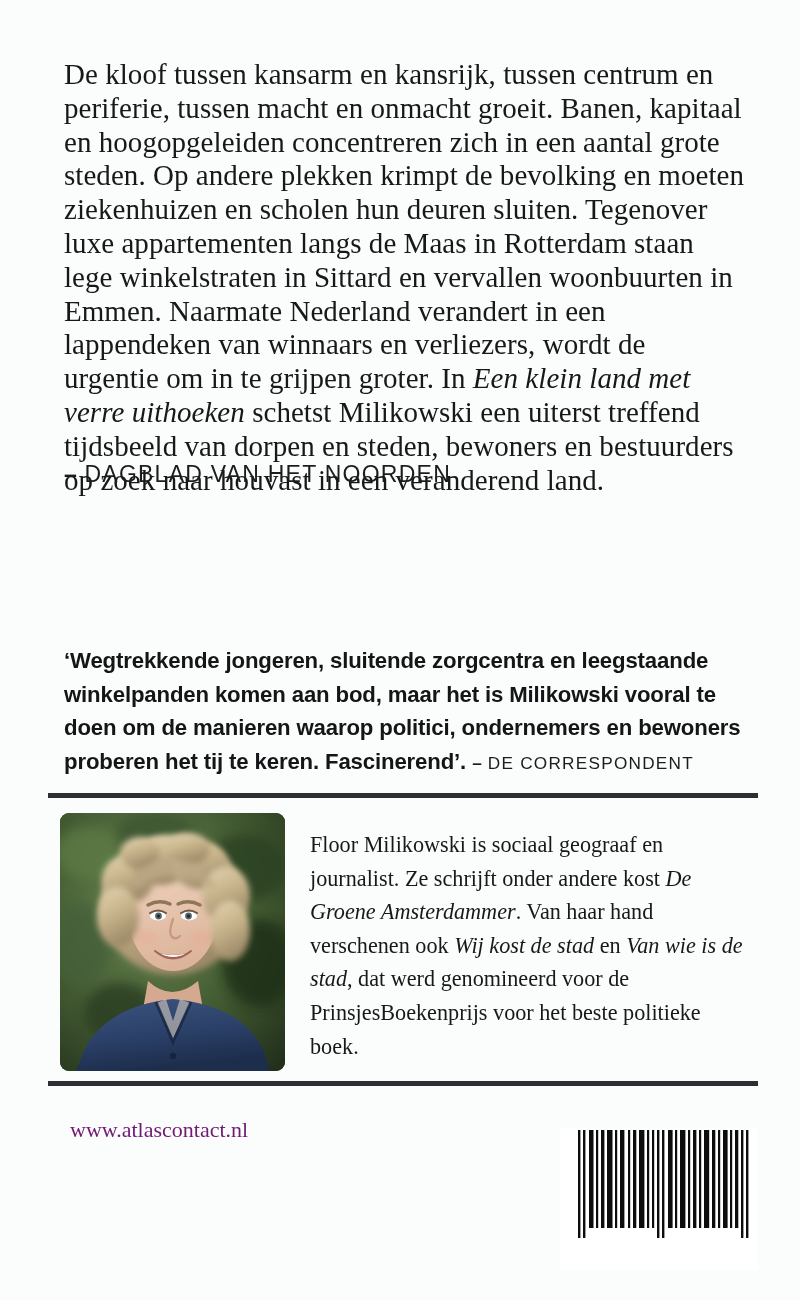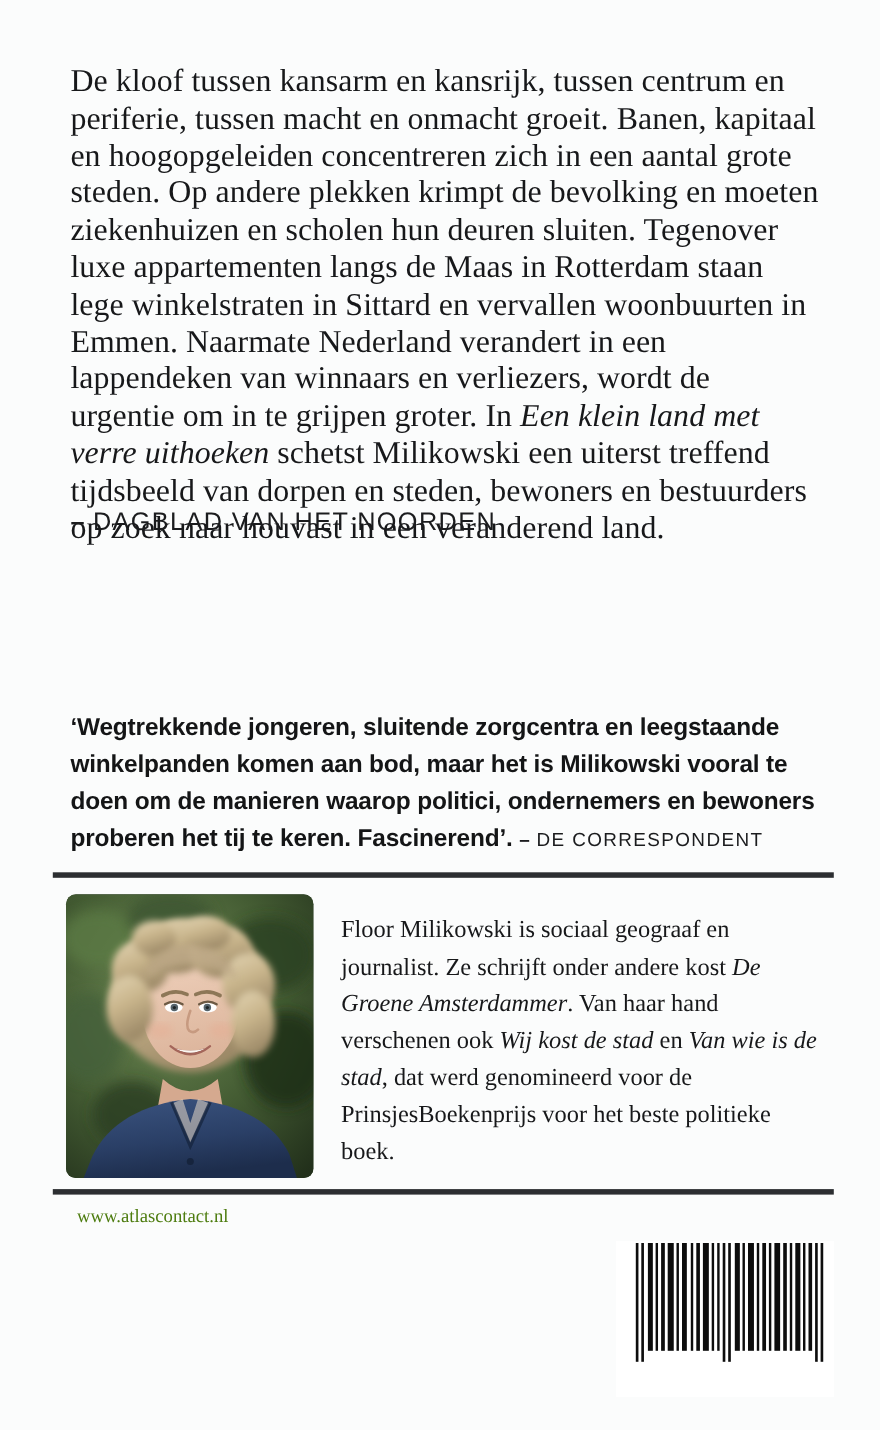--- a/index.html
+++ b/index.html
@@ -110,25 +110,25 @@
     font-family: "Liberation Serif", serif;
     font-size: 22.2px;
     line-height: 33.6px;
     color: #17181a;
   }
 
   
   .urls {
     position: absolute;
     left: 70px;
-    top: 1092px;
+    top: 1116px;
     font-family: "Liberation Serif", serif;
-    font-size: 17px;
+    font-size: 22px;
     line-height: 27px;
-    color: #4d7c0f;
+    color: #701a75;
   }
   .urls div { white-space: nowrap; }
 
   
   .barcode {
     position: absolute;
     left: 560px;
     top: 1128px;
     width: 198px;
     height: 142px;

